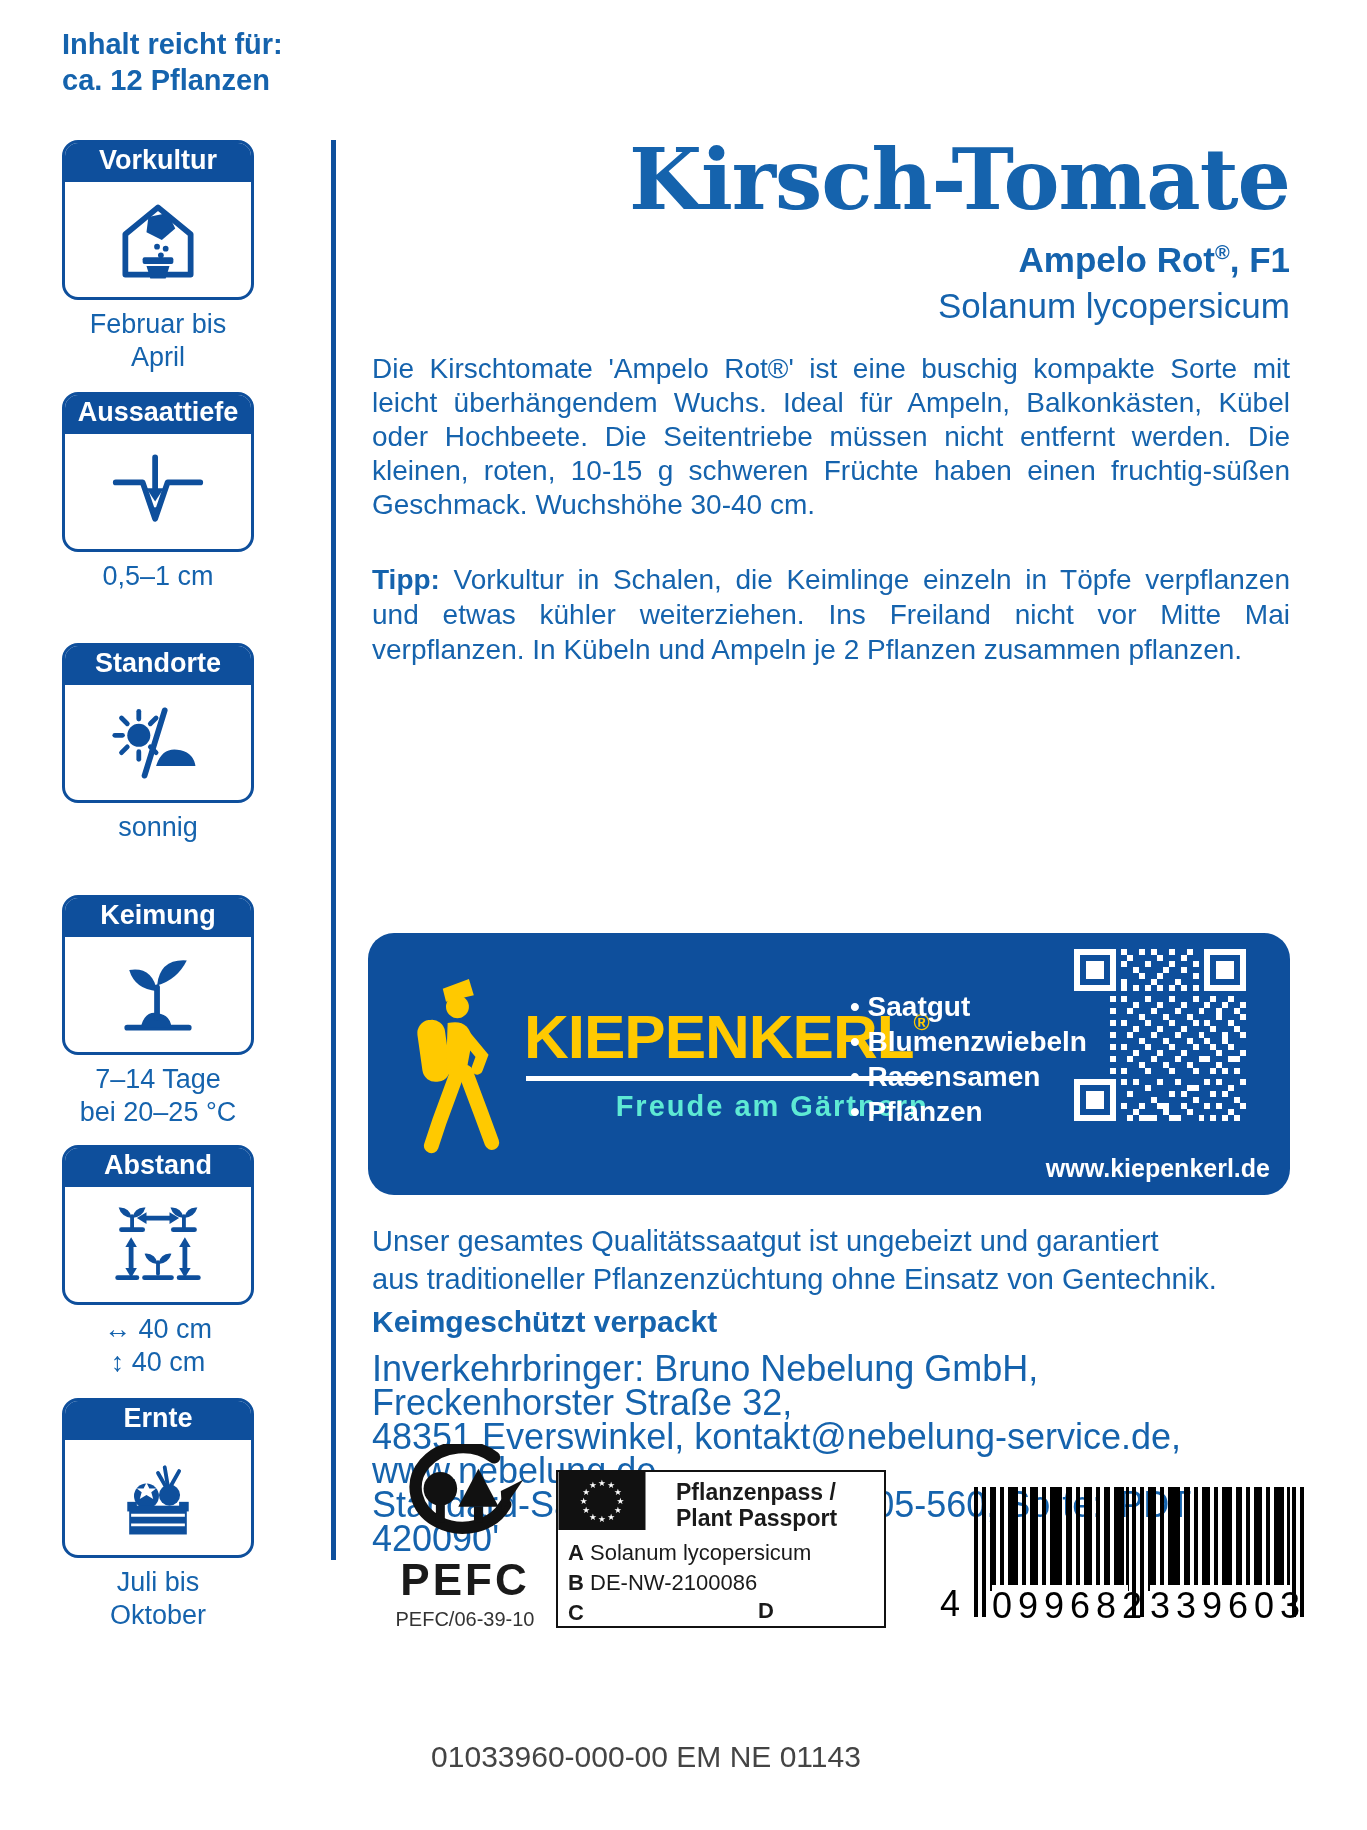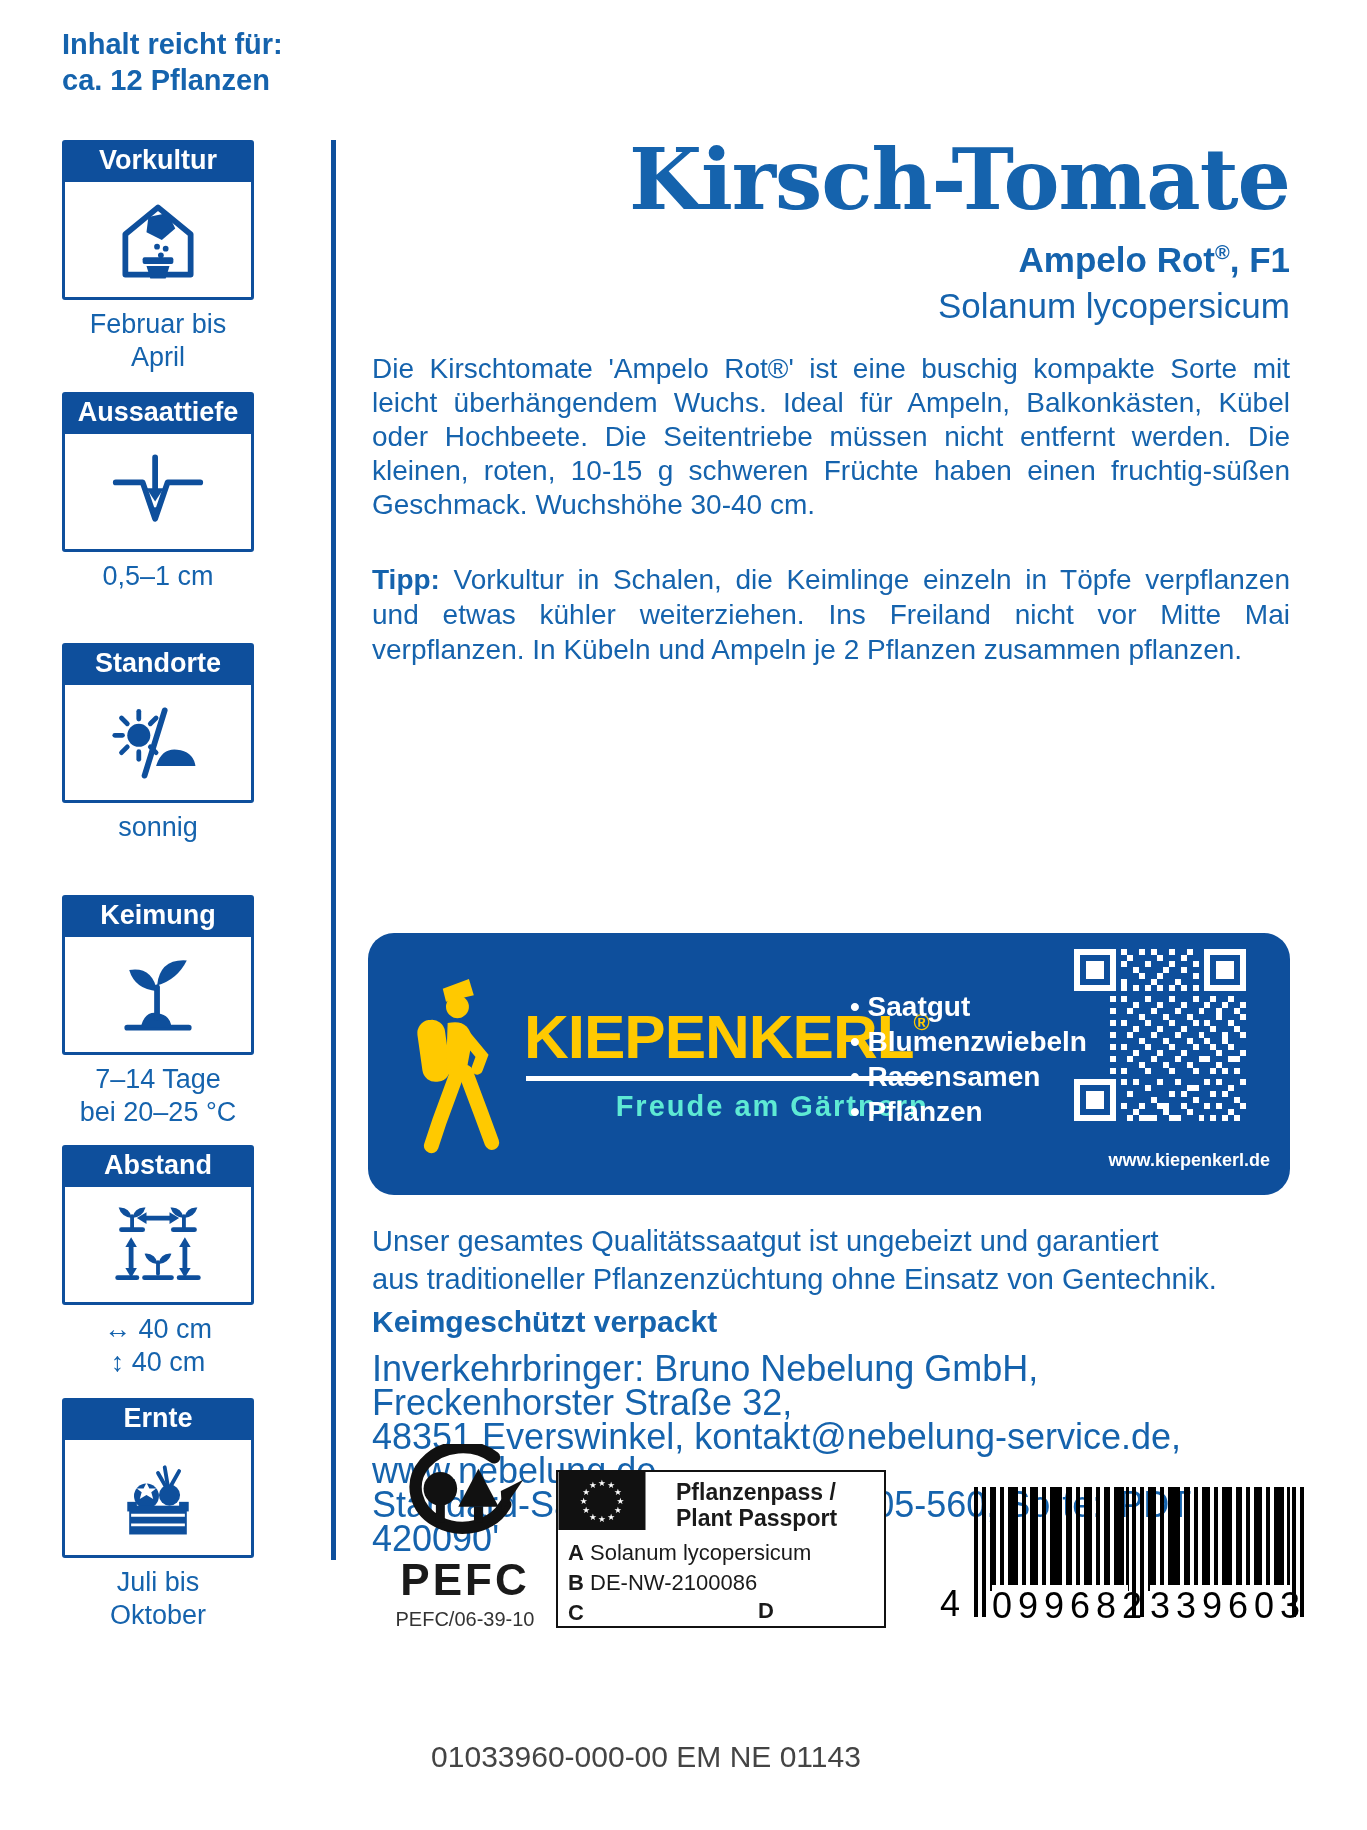--- a/index.html
+++ b/index.html
@@ -10,21 +10,21 @@
   }
   *{margin:0;padding:0;box-sizing:border-box;}
   body{background:#888;font-family:"Liberation Sans",sans-serif;}
   .page{position:relative;width:1367px;height:1830px;background:#ffffff;margin:0 auto;overflow:hidden;}
 
   
   .top-note{position:absolute;left:62px;top:26px;font-size:29px;font-weight:700;color:var(--blue);line-height:1.25;}
 
   
   .sb-slot{position:absolute;left:62px;width:192px;}
-  .info-box{border:3px solid var(--deep);border-radius:3px;overflow:hidden;background:#fff;height:160px;}
+  .info-box{border:3px solid var(--deep);border-radius:16px;overflow:hidden;background:#fff;height:160px;}
   .ib-header{background:var(--deep);color:#fff;font-weight:700;font-size:27px;text-align:center;padding:2px 0 6px;}
   .ib-body{height:116px;display:flex;align-items:center;justify-content:center;}
   .ib-body svg{display:block;}
   .sb-caption{margin-top:8px;text-align:center;color:var(--blue);font-size:27px;font-weight:400;line-height:1.22;white-space:pre-line;}
 
   .divider{position:absolute;left:331px;top:140px;width:5px;height:1420px;background:var(--deep);}
 
   
   .title-block{position:absolute;left:372px;top:138px;width:918px;text-align:right;color:var(--blue);}
   .title-block h1{font-family:"DejaVu Serif",serif;font-weight:700;font-size:84px;line-height:1.0;letter-spacing:-1px;}
@@ -42,21 +42,21 @@
   .logo-block{position:absolute;left:46px;top:50%;transform:translateY(-50%);display:flex;align-items:center;gap:10px;}
   .brand-col{text-align:right;}
   .brand-row{color:var(--yellow);font-weight:700;font-size:62px;letter-spacing:-1px;line-height:1;white-space:nowrap;}
   .brand-row sup{font-size:22px;vertical-align:28px;}
   .brand-rule{height:5px;background:#fff;margin:8px 2px 9px;}
   .slogan{color:#5eead4;font-weight:700;font-size:29px;letter-spacing:2px;white-space:nowrap;}
   .bullets{position:absolute;left:482px;top:56px;list-style:none;color:#fff;font-weight:700;font-size:28px;line-height:35px;}
   .bullets li::before{content:"• ";}
   .qr-wrap{position:absolute;right:44px;top:16px;width:172px;height:172px;}
   .qr-wrap svg{width:100%;height:100%;display:block;}
-  .website{position:absolute;right:20px;bottom:24px;color:#fff;font-weight:700;font-size:18px;}
+  .website{position:absolute;right:20px;bottom:12px;color:#fff;font-weight:700;font-size:25px;}
 
   
   .quality{position:absolute;left:372px;top:1222px;width:918px;color:var(--blue);font-size:29px;line-height:38px;white-space:pre-line;}
   .packaging{position:absolute;left:372px;top:1305px;color:var(--blue);font-size:30px;font-weight:700;}
   .distributor{position:absolute;left:372px;top:1352px;width:918px;color:var(--blue);font-size:36px;line-height:34px;white-space:pre-line;}
 
   
   .pefc{position:absolute;left:380px;top:1444px;width:170px;text-align:center;color:var(--ink);}
   .pefc svg{display:block;margin:0 auto;}
   .pefc-name{font-size:44px;font-weight:800;letter-spacing:3px;line-height:1;margin-top:2px;}

